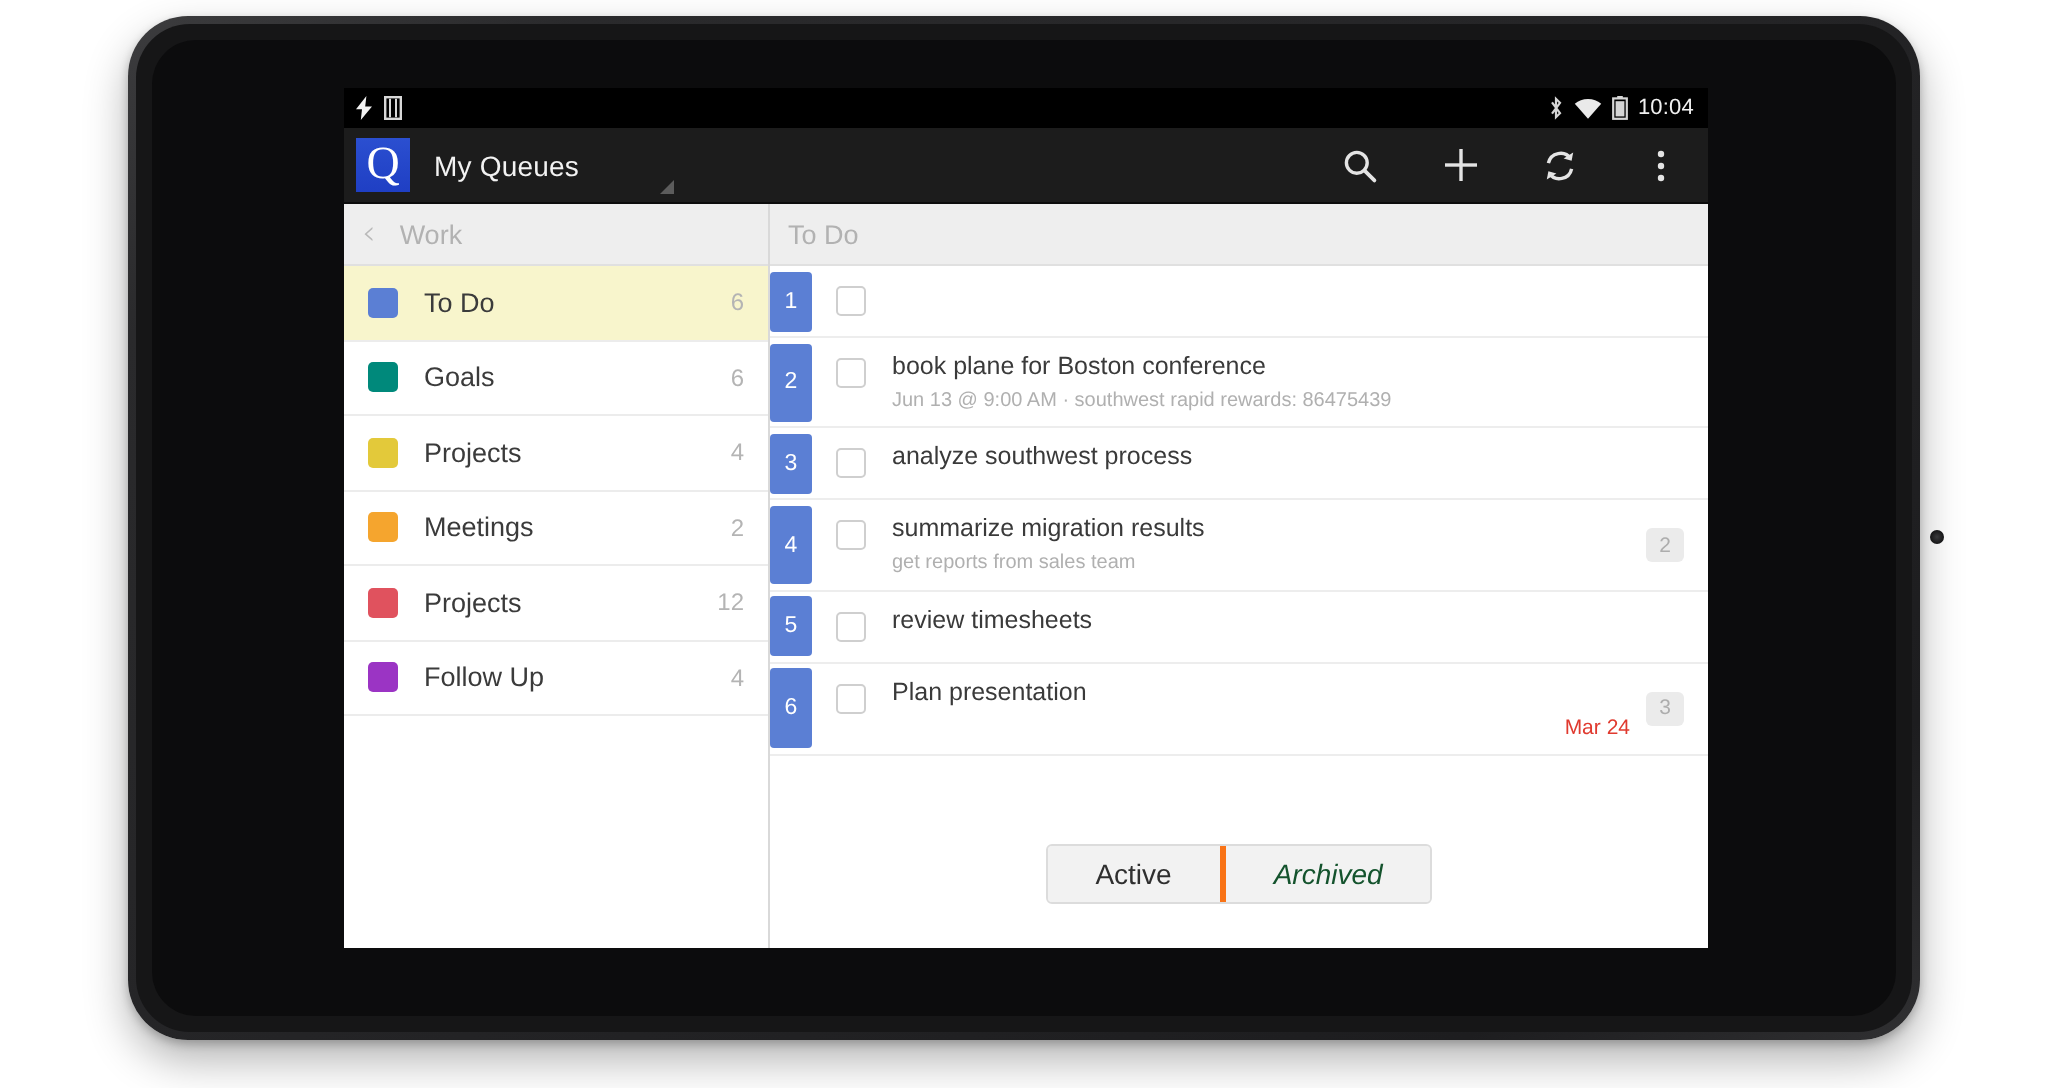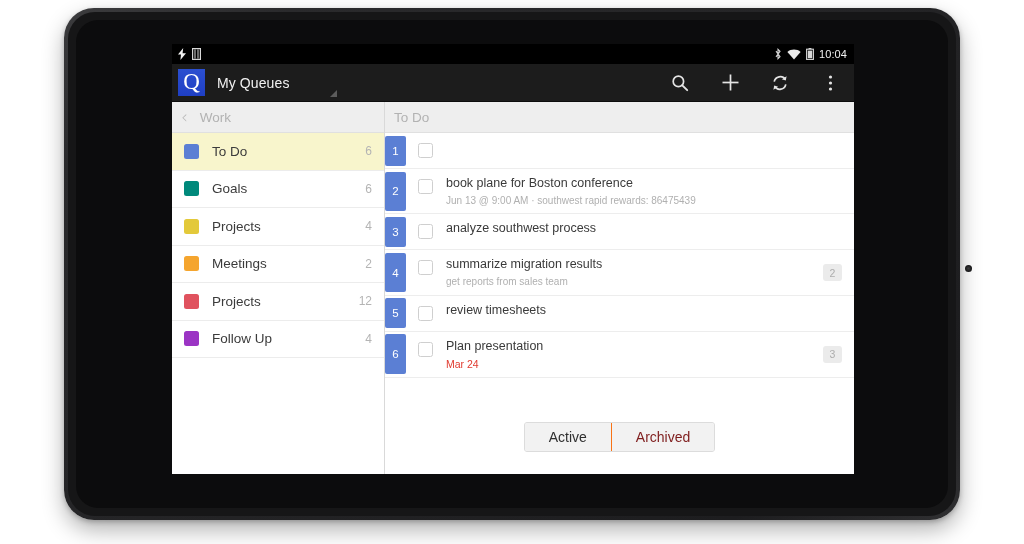--- a/index.html
+++ b/index.html
@@ -156,38 +156,38 @@
     border:1.6px solid #cfcfcf;
     border-radius:2.5px;
     flex:none;
     margin: 10px 0 0 12px;
     background:#fff;
     cursor:pointer;
   }
   .task-body { flex:1; padding: 6px 0 6px 13px; min-width:0; }
   .task-title { font-size:12.5px; color:#3a3a3a; line-height:1.35; }
   .task-sub { font-size:10px; color:#b0b0b0; margin-top:2px; line-height:1.35; }
-  .task-sub.overdue { color:#e03a2f; font-size:10.5px; }
+  .task-sub.overdue { color:#e03a2f; font-size:10.5px;text-align:right; }
   .task-badge {
     align-self:center;
     margin: 0 12px 0 8px;
     min-width:19px; height:17px;
     background:#ebebeb; border-radius:3px;
     color:#adadad; font-size:10.5px;
     display:flex; align-items:center; justify-content:center;
     flex:none;
   }
   .spacer { flex:1; }
   .seg-wrap { display:flex; justify-content:center; padding-bottom:22px; }
   .segmented { display:flex; border:1px solid #dcdcdc; border-radius:3px; overflow:hidden; background:#f2f2f2; }
   .seg-btn {
     padding: 6px 24px; font-size:14px; cursor:pointer; background:#f2f2f2;
   }
   .seg-btn.active { color:#2f2f2f; background:#f2f2f2; }
-  .seg-btn.inactive { color:#7f1d1d; border-left:1px solid #f97316; }
+  .seg-btn.inactive { color:#14532d; border-left:3px solid #f97316;font-style:italic; }
 </style>
 </head>
 <body>
 
 <div id="device-frame">
   <div id="device-inner">
     <div id="device-bezel"></div>
   </div>
   <div id="camera-sensor"></div>
   <div id="front-camera"></div>

